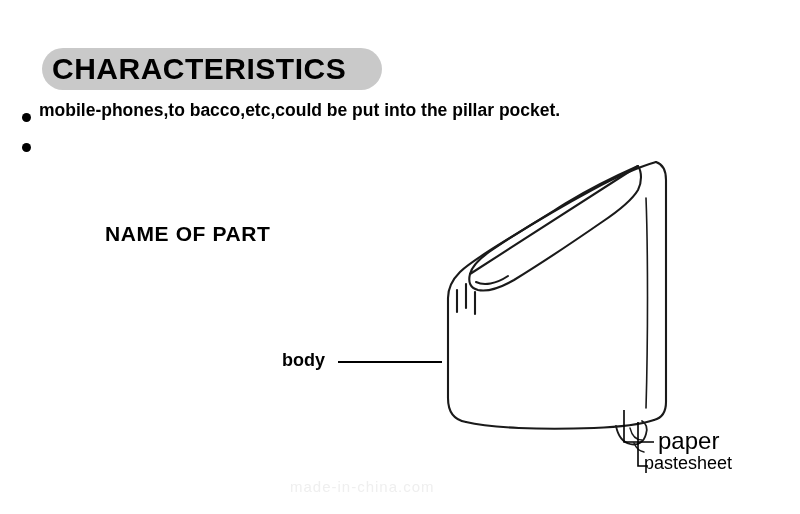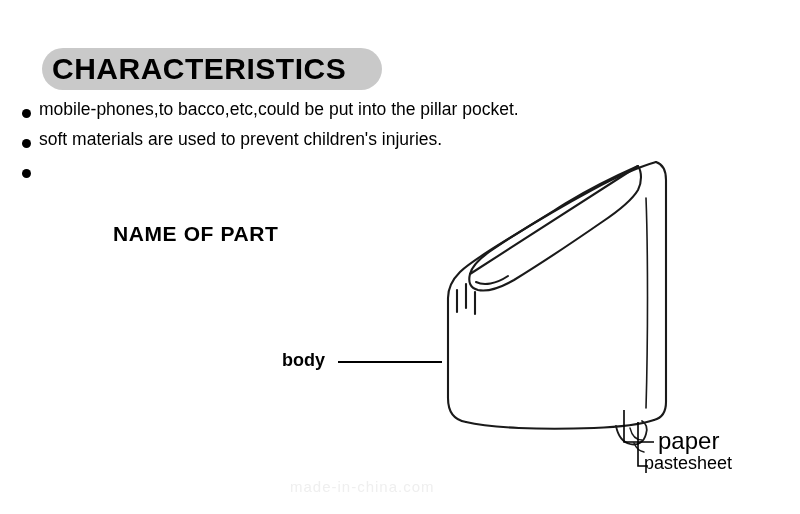--- a/index.html
+++ b/index.html
@@ -41,43 +41,44 @@
 
   
   #bullets {
     position: absolute;
     left: 22px;
     top: 96px;
     width: 700px;
   }
   .bullet-row {
     display: flex;
-    align-items: center;
+    align-items: flex-end;
     margin-bottom: 4px;
     height: 26px;
+    font-weight: bold;
   }
   .bullet-dot {
     width: 9px;
     height: 9px;
     border-radius: 50%;
     background: #000;
     margin-top: 8px;
     margin-right: 8px;
     flex: 0 0 auto;
   }
   .bullet-text {
     font-size: 17.5px;
     line-height: 24px;
     white-space: nowrap;
   }
 
   
   #part-heading {
     position: absolute;
-    left: 113px;
+    left: 105px;
     top: 222px;
     font-size: 21px;
     font-weight: bold;
     letter-spacing: 0.6px;
     white-space: nowrap;
   }
 
   
   #drawing {
     position: absolute;
@@ -123,24 +124,20 @@
 
 <div id="page">
 
   <div id="title-banner"></div>
   <div id="title-text">CHARACTERISTICS</div>
 
   <div id="bullets">
     <div class="bullet-row">
       <span class="bullet-dot"></span>
       <span class="bullet-text">mobile-phones,to bacco,etc,could be put into the pillar pocket.</span>
-    </div>
-    <div class="bullet-row">
-      <span class="bullet-dot"></span>
-      <span class="bullet-text">soft materials are used to prevent children's injuries.</span>
     </div>
     <div class="bullet-row">
       <span class="bullet-dot"></span>
     </div>
   </div>
 
   <div id="part-heading">NAME OF PART</div>
 
   <div id="drawing">
     <svg width="320" height="340" viewBox="0 0 320 340" xmlns="http://www.w3.org/2000/svg">

